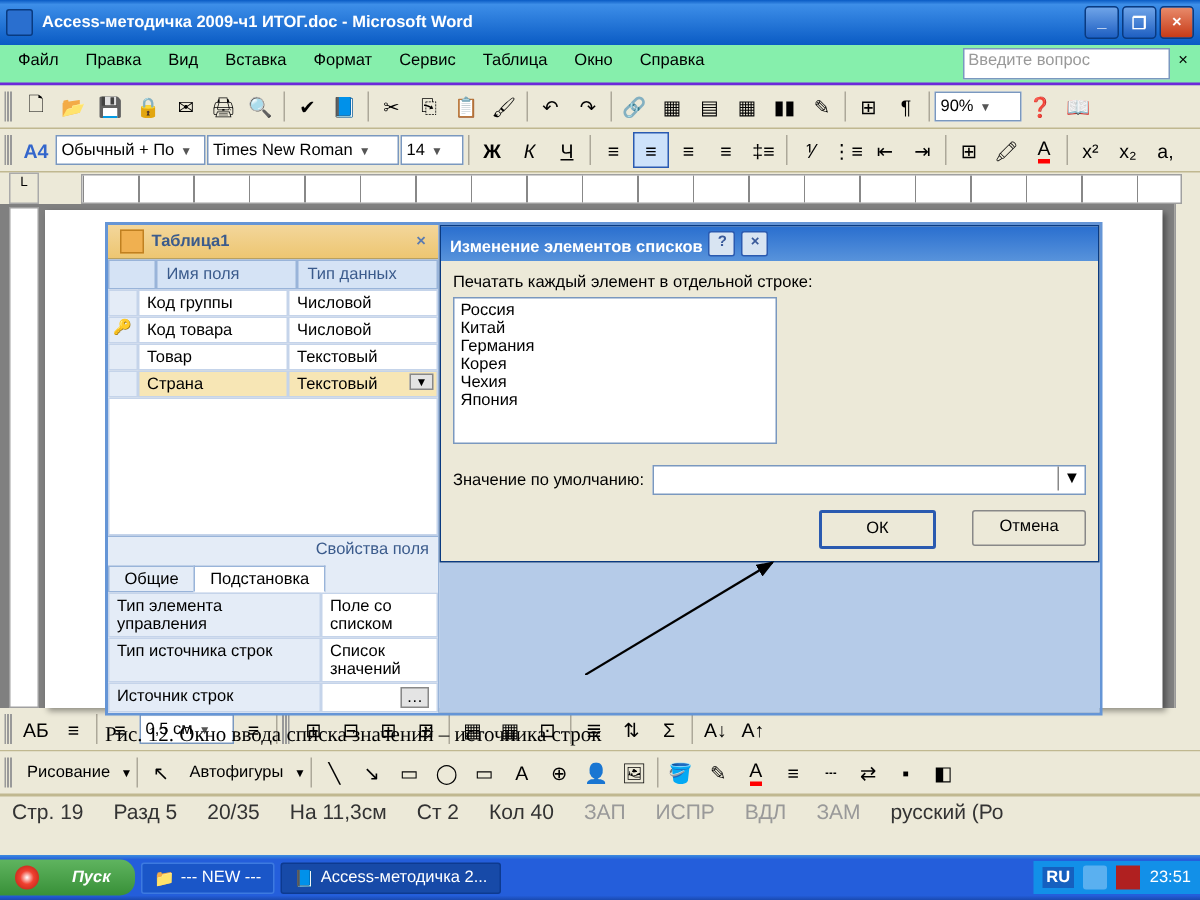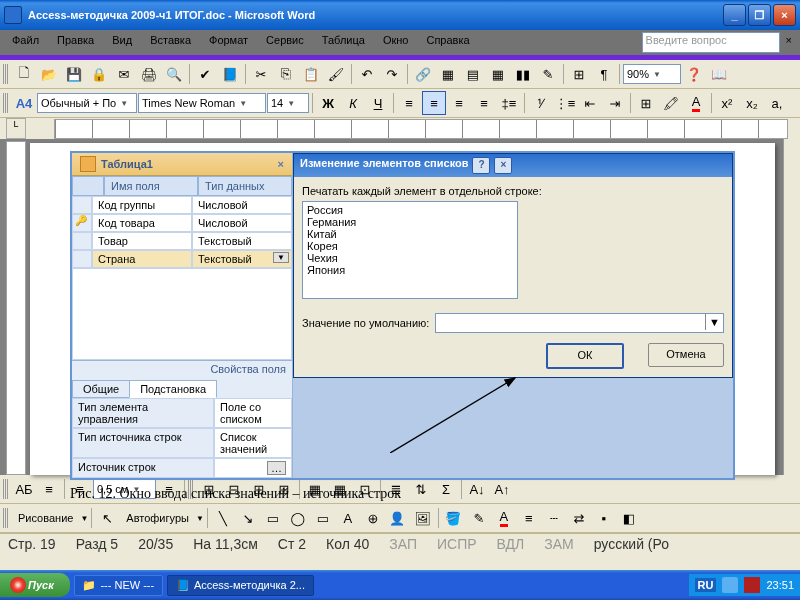--- a/index.html
+++ b/index.html
@@ -1,21 +1,21 @@
 <!DOCTYPE html>
 <html><head>
 <meta charset="utf-8">
 <style>
 html,body{margin:0;padding:0;font-family:Tahoma,Arial,sans-serif;font-size:11px;background:#ece9d8;width:800px;height:600px;overflow:hidden;color:#000}
 .titlebar{background:linear-gradient(#0a5bc4,#3d8ee8 10%,#0a5bc4);color:#fff;height:26px;display:flex;align-items:center;padding:2px 4px;font-weight:bold}
 .titlebar .icon{width:16px;height:16px;background:#2a6fcf;border:1px solid #083a80;margin-right:6px;border-radius:2px}
 .titlebar .btns{margin-left:auto;display:flex;gap:2px}
 .wbtn{width:21px;height:20px;background:linear-gradient(#6fa4e8,#1e5fc2);border:1px solid #0a3a80;border-radius:3px;color:#fff;display:flex;align-items:center;justify-content:center;font-size:11px;font-weight:bold}
 .wbtn.close{background:linear-gradient(#e88b6b,#c73a17)}
-.menubar{background:#737373;padding:2px 4px;display:flex;gap:2px;border-bottom:5px solid #6d28d9}
+.menubar{background:#86efac;padding:2px 4px;display:flex;gap:2px;border-bottom:2px solid #6d28d9}
 .menubar span{padding:2px 8px;cursor:default}
 .askbox{margin-left:auto;width:130px;height:17px;background:#fff;border:1px solid #7a98bf;color:#999;padding:1px 3px;font-size:11px}
 .toolbar{background:#ece9d8;padding:2px 3px;display:flex;gap:1px;align-items:center;border-bottom:1px solid #c0b890;flex-wrap:nowrap;overflow:hidden}
 .grip{width:5px;height:20px;background:repeating-linear-gradient(90deg,#999 0 1px,transparent 1px 2px);margin-right:3px}
 .tbtn{width:22px;height:22px;border:1px solid transparent;display:flex;align-items:center;justify-content:center;font-size:13px;background:none;cursor:default}
 .sep{width:1px;height:20px;background:#aca899;margin:0 2px}
 .combo{background:#fff;border:1px solid #7a98bf;height:18px;display:flex;align-items:center;padding:0 3px;font-size:11px}
 .combo .dd{margin-left:4px;font-size:8px;color:#555}
 .ruler{height:18px;background:#fff;border:1px solid #a0a0a0;margin:1px 12px 0 28px;position:relative;font-size:8px;color:#555;background-image:repeating-linear-gradient(90deg,#888 0 1px,transparent 1px 37px)}
 .workspace{display:flex;height:336px;background:#808080}
@@ -42,40 +42,40 @@
 .tabs{display:flex;background:#e4ecf7;padding-top:3px}
 .tabs div{padding:2px 10px;border:1px solid #99b4d9;font-size:11px;background:#e4ecf7;margin-right:-1px}
 .tabs div.act{background:#fff;border-bottom-color:#fff}
 .prow{display:flex;background:#fff;font-size:11px}
 .prow div{padding:2px 5px;border:1px solid #c5d4ea}
 .prow .lab{flex:0 0 130px;background:#e4ecf7}
 .prow .val{flex:1}
 
 
 .dialog{background:#ece9d8;border:1px solid #0a3a80;position:relative}
-.dlg-title{background:linear-gradient(#2a6fcf,#5893db);color:#fff;padding:3px 6px;font-size:11px;font-weight:bold;display:flex;align-items:flex-start}
+.dlg-title{background:linear-gradient(#2a6fcf,#5893db);color:#fff;padding:3px 6px;font-size:11px;font-weight:bold;display:flex;align-items:flex-end}
 .dlg-title .h{margin-left:auto;width:16px;height:15px;background:#d8e4f2;color:#3a5a9a;border:1px solid #2a5ab0;text-align:center;font-weight:bold;border-radius:2px;font-size:10px;line-height:14px;margin-left:4px}
 .dlg-body{padding:8px;font-size:11px}
 .listbox{background:#fff;border:1px solid #7a98bf;height:92px;width:210px;padding:2px;font-size:11px;margin-top:4px}
 .listbox div{padding:0 2px}
 .defrow{margin-top:14px;display:flex;align-items:center;gap:6px}
 .definput{flex:1;background:#fff;border:1px solid #7a98bf;height:18px}
 .dlg-btns{display:flex;justify-content:flex-end;gap:24px;margin-top:10px}
 .btn{width:74px;height:22px;background:#ece9d8;border:1px solid #888;border-radius:2px;text-align:center;line-height:20px}
 .btn.def{border:2px solid #2a5ab0}
 
 .arrow{position:absolute;top:230px;left:360px;width:130px;height:80px;pointer-events:none}
 .arrow line{stroke:#000;stroke-width:1.5}
 
 .status{background:#ece9d8;border-top:1px solid #c0b890;padding:2px 4px;display:flex;gap:12px;font-size:14px;color:#333}
 .status span{padding:0 4px}
 .status .dim{color:#999}
 
 .taskbar{position:absolute;bottom:0;left:0;right:0;height:30px;background:linear-gradient(#3c8cde,#245edb 10%,#245edb 90%,#1a4ab0);display:flex;align-items:center;color:#fff;font-size:11px}
-.start{background:linear-gradient(#5fb45f,#389038);padding:4px 16px 4px 10px;border-radius:0 10px 10px 0;font-weight:bold;font-style:italic;display:flex;align-items:center;gap:2px}
+.start{background:linear-gradient(#5fb45f,#389038);padding:4px 16px 4px 10px;border-radius:0 10px 10px 0;font-weight:bold;font-style:italic;display:flex;align-items:center;gap:22px}
 .start .orb{width:16px;height:16px;border-radius:8px;background:radial-gradient(#fff,#f04030 40%,#b02010)}
 .tbitem{background:#1a56c8;border:1px solid #3d7ae0;padding:3px 8px;margin-left:4px;border-radius:2px;display:flex;align-items:center;gap:4px;max-width:150px;overflow:hidden;white-space:nowrap}
 .tbitem.act{background:#174aa8;border-color:#0d3a90}
 .tray{margin-left:auto;background:#1290e8;padding:3px 6px;display:flex;gap:6px;align-items:center;font-size:11px}
 .tray .ic{width:16px;height:16px;background:#5ab0f0;border-radius:2px}
 .tray .ru{background:#1560c0;padding:1px 3px;font-weight:bold}
 .tray .k{background:#b02020;width:16px;height:16px}
 </style>
 </head>
 <body>
@@ -265,22 +265,22 @@
         <div class="dialog">
           <div class="dlg-title">
             <span>Изменение элементов списков</span>
             <div class="h">?</div>
             <div class="h">×</div>
           </div>
           <div class="dlg-body">
             <div>Печатать каждый элемент в отдельной строке:</div>
             <div class="listbox" id="list-items">
                 <div>Россия</div>
+                <div>Китай</div>
                 <div>Германия</div>
-                <div>Китай</div>
                 <div>Корея</div>
                 <div>Чехия</div>
                 <div>Япония</div>
               </div>
             <div class="defrow">
               <span>Значение по умолчанию:</span>
               <div class="definput">
                   <span class="dd" style="float:right;border-left:1px solid #888;padding:2px 3px">▼</span>
                 </div>
             </div>

